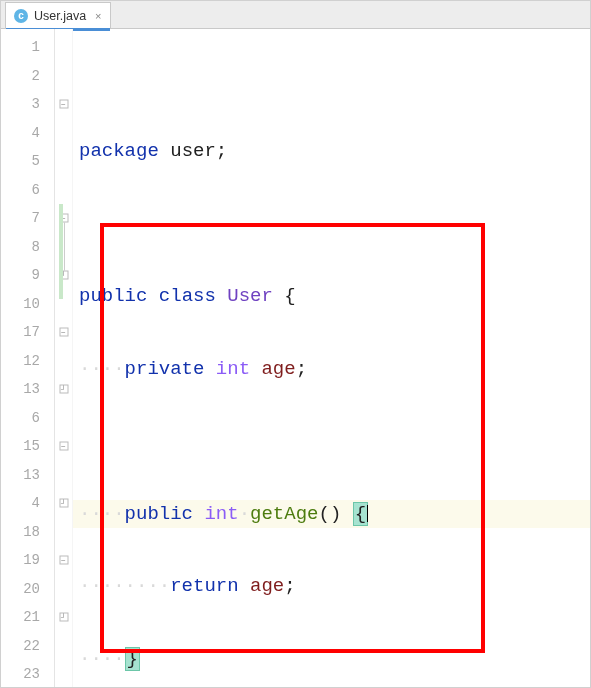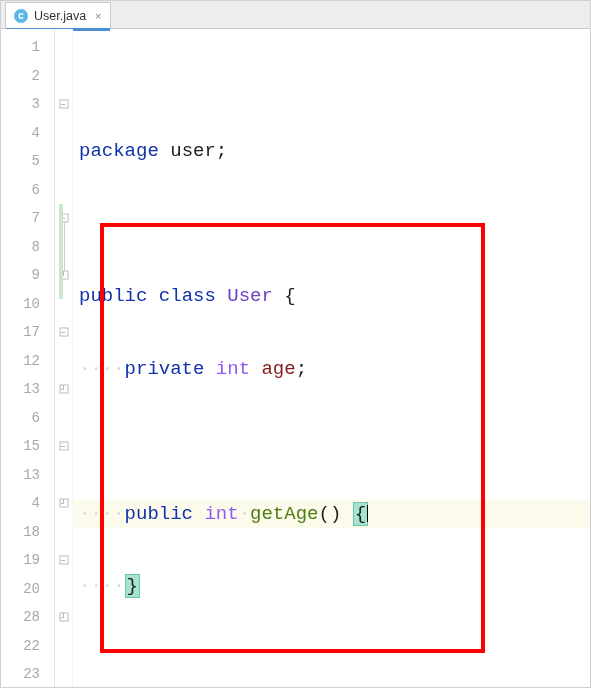--- a/index.html
+++ b/index.html
@@ -198,21 +198,21 @@
     <div class="gutter-line">17</div>
     <div class="gutter-line">12</div>
     <div class="gutter-line">13</div>
     <div class="gutter-line">6</div>
     <div class="gutter-line">15</div>
     <div class="gutter-line">13</div>
     <div class="gutter-line">4</div>
     <div class="gutter-line">18</div>
     <div class="gutter-line">19</div>
     <div class="gutter-line">20</div>
-    <div class="gutter-line">28</div>
+    <div class="gutter-line">21</div>
     <div class="gutter-line">22</div>
     <div class="gutter-line">23</div>
   </div>
 
   <div class="fold-strip">
     <div class="fold-cell"></div>
     <div class="fold-cell"></div>
     <div class="fold-cell">
         <span class="fold-mark">−</span>
       </div>
@@ -260,20 +260,21 @@
 
   <div class="code">
     <div class="left-margin-mark" style="top:175px;height:95px;"></div>
 
     <div class="code-line"><span class="kw">package</span> <span>user</span><span class="sym">;</span></div>
     <div class="code-line"></div>
     <div class="code-line"><span class="kw">public</span> <span class="kw">class</span> <span class="clazz">User</span> <span class="sym">{</span></div>
     <div class="code-line"><span class="ws">····</span><span class="kw">private</span> <span class="type">int</span> <span class="ident">age</span><span class="sym">;</span></div>
     <div class="code-line"></div>
     <div class="code-line current"><span class="ws">····</span><span class="kw">public</span> <span class="type">int</span><span class="ws">·</span><span class="method">getAge</span><span class="sym">()</span> <span class="hl-brace">{</span><span class="cursor"></span></div>
+    <div class="code-line"><span class="ws">········</span><span class="kw">return</span> <span class="ident">age</span><span class="sym">;</span></div>
     <div class="code-line"><span class="ws">····</span><span class="hl-brace">}</span></div>
     <div class="code-line"></div>
     
     
     
     
     
     
     
     

